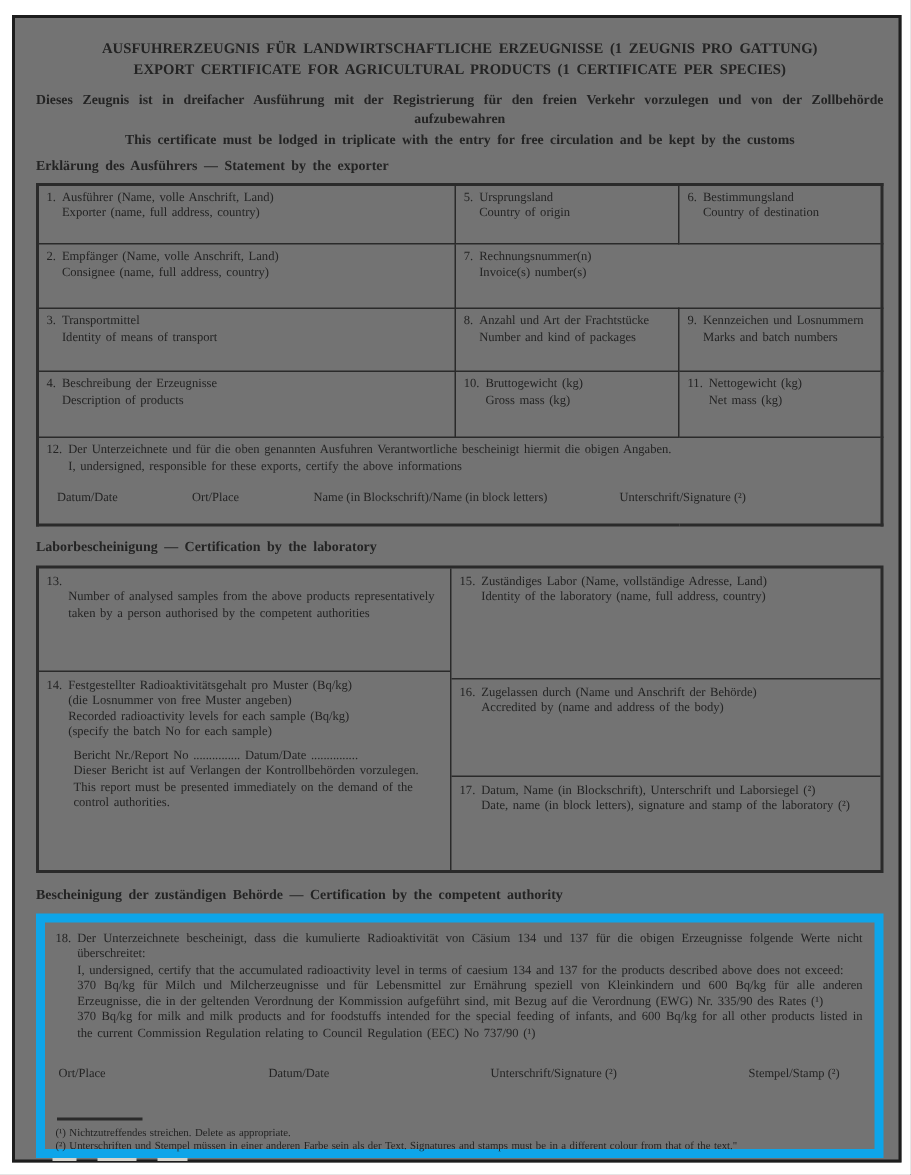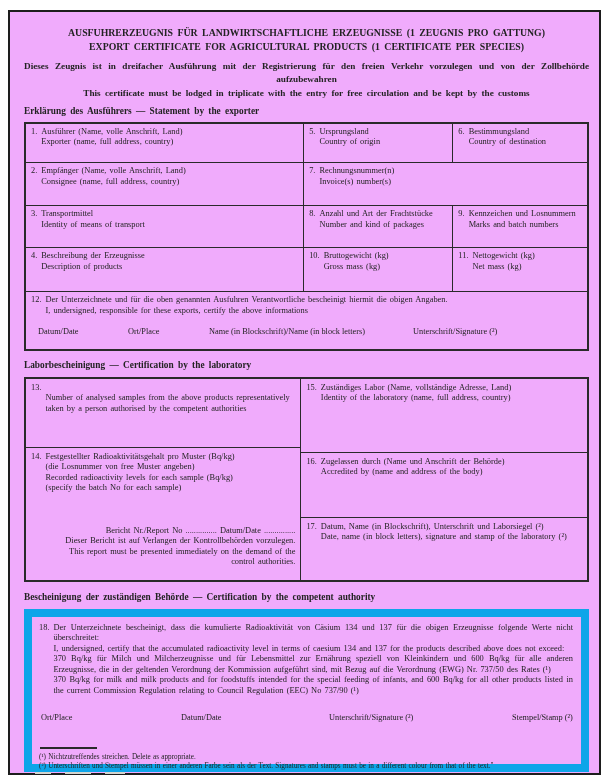--- a/index.html
+++ b/index.html
@@ -1,19 +1,19 @@
 <!DOCTYPE html>
 <html><head>
 <meta charset="utf-8">
 <style>
   html,body{margin:0;padding:0;background:#ffffff;}
   .sheet{position:relative;width:607px;height:783px;background:#ffffff;overflow:hidden;
          font-family:"Liberation Serif","DejaVu Serif",serif;color:#232323;}
   .page{position:absolute;left:8px;top:10px;width:593px;height:765px;box-sizing:border-box;
-        border:2px solid #1d1d1d;background:#f0abfc;}
+        border:2px solid #1d1d1d;background:#737373;}
   .content{position:absolute;left:14px;top:6px;width:565px;}
 
   .title{font-weight:bold;text-align:center;font-size:9.8px;line-height:13px;word-spacing:2px;}
   .t1{margin-top:8px;}
   .t2{margin-top:1px;}
   .notice-de{font-weight:bold;font-size:9.2px;line-height:12.5px;margin-top:7px;
              text-align:justify;text-align-last:center;word-spacing:2px;}
   .notice-en{font-weight:bold;font-size:9.2px;line-height:12.5px;margin-top:2px;text-align:center;word-spacing:2px;}
   .sec-head{font-weight:bold;font-size:9.3px;line-height:12px;margin-top:5px;word-spacing:2px;}
 
@@ -29,23 +29,23 @@
 
   .labtable{display:flex;margin-top:6px;border:2px solid #2a2a2a;height:201px;box-sizing:content-box;background:transparent;}
   .lab-left{width:49%;border-right:1.5px solid #2a2a2a;display:flex;flex-direction:column;}
   .lab-right{width:51%;display:flex;flex-direction:column;}
   .labcell{box-sizing:border-box;padding:4px 5px 2px 5px;}
   .c13{height:69px;border-bottom:1.5px solid #2a2a2a;}
   .c14{flex:1;}
   .c15{height:74px;border-bottom:1.5px solid #2a2a2a;font-family:Liberation Serif, serif;}
   .c16{height:65px;border-bottom:1.5px solid #2a2a2a;}
   .c17{flex:1;}
-  .report-block{margin-top:32px;font-size:8.4px;line-height:10.5px;word-spacing:1px;text-align:right;}
-
-  .box18{border:8px solid #0ea5e9;margin-top:6px;box-sizing:border-box;height:163px;
+  .report-block{margin-top:5px;font-size:8.4px;line-height:10.5px;word-spacing:1px;}
+
+  .box18{border:6px solid #0ea5e9;margin-top:6px;box-sizing:border-box;height:163px;
          padding:6px 8px 0 7px;position:relative;}
   .box18 .cell{text-align:justify;}
   .sig18{position:relative;height:13px;margin-top:17px;font-size:8.3px;}
   .sig18 span{position:absolute;top:0;white-space:nowrap;}
   .fn-rule{width:57px;height:1.5px;background:#2a2a2a;margin-top:21px;margin-left:1px;}
   .footnotes{margin-top:4px;font-size:7.2px;line-height:9.5px;}
   .fn{padding-left:13px;text-indent:-13px;word-spacing:0.5px;}
 
   .faint-marks{position:absolute;left:25px;top:760px;display:flex;gap:14px;}
   .faint-marks i{display:block;height:2px;background:#d4d3cd;}
@@ -227,29 +227,29 @@
       </div>
 
       <div class="sec-head" style="margin-top:9px;">Bescheinigung der zuständigen Behörde — Certification by the competent authority</div>
 
       <div class="box18">
         <div class="cell">
             <span class="cnum">18.</span>
           <span class="ctxt">
             <span>Der Unterzeichnete bescheinigt, dass die kumulierte Radioaktivität von Cäsium 134 und 137 für die obigen Erzeugnisse folgende Werte nicht überschreitet:</span><br>
             <span>I, undersigned, certify that the accumulated radioactivity level in terms of caesium 134 and 137 for the products described above does not exceed:</span><br>
-            <span>370 Bq/kg für Milch und Milcherzeugnisse und für Lebensmittel zur Ernährung speziell von Kleinkindern und 600 Bq/kg für alle anderen Erzeugnisse, die in der geltenden Verordnung der Kommission aufgeführt sind, mit Bezug auf die Verordnung (EWG) Nr. 737/50 des Rates (¹)</span><br>
+            <span>370 Bq/kg für Milch und Milcherzeugnisse und für Lebensmittel zur Ernährung speziell von Kleinkindern und 600 Bq/kg für alle anderen Erzeugnisse, die in der geltenden Verordnung der Kommission aufgeführt sind, mit Bezug auf die Verordnung (EWG) Nr. 335/90 des Rates (¹)</span><br>
             <span>370 Bq/kg for milk and milk products and for foodstuffs intended for the special feeding of infants, and 600 Bq/kg for all other products listed in the current Commission Regulation relating to Council Regulation (EEC) No 737/90 (¹)</span>
           </span>
           </div>
         <div class="sig18">
           <span style="left:2px;">Ort/Place</span>
           <span style="left:142px;">Datum/Date</span>
           <span style="left:290px;">Unterschrift/Signature (²)</span>
-          <span style="left:473px;">Stempel/Stamp (²)</span>
+          <span style="left:462px;">Stempel/Stamp (²)</span>
         </div>
         <div class="fn-rule"></div>
         <div class="footnotes">
           <div class="fn">(¹) Nichtzutreffendes streichen. Delete as appropriate.</div>
           <div class="fn">(²) Unterschriften und Stempel müssen in einer anderen Farbe sein als der Text. Signatures and stamps must be in a different colour from that of the text."</div>
         </div>
       </div>
 
     </div>
     <div class="faint-marks">

